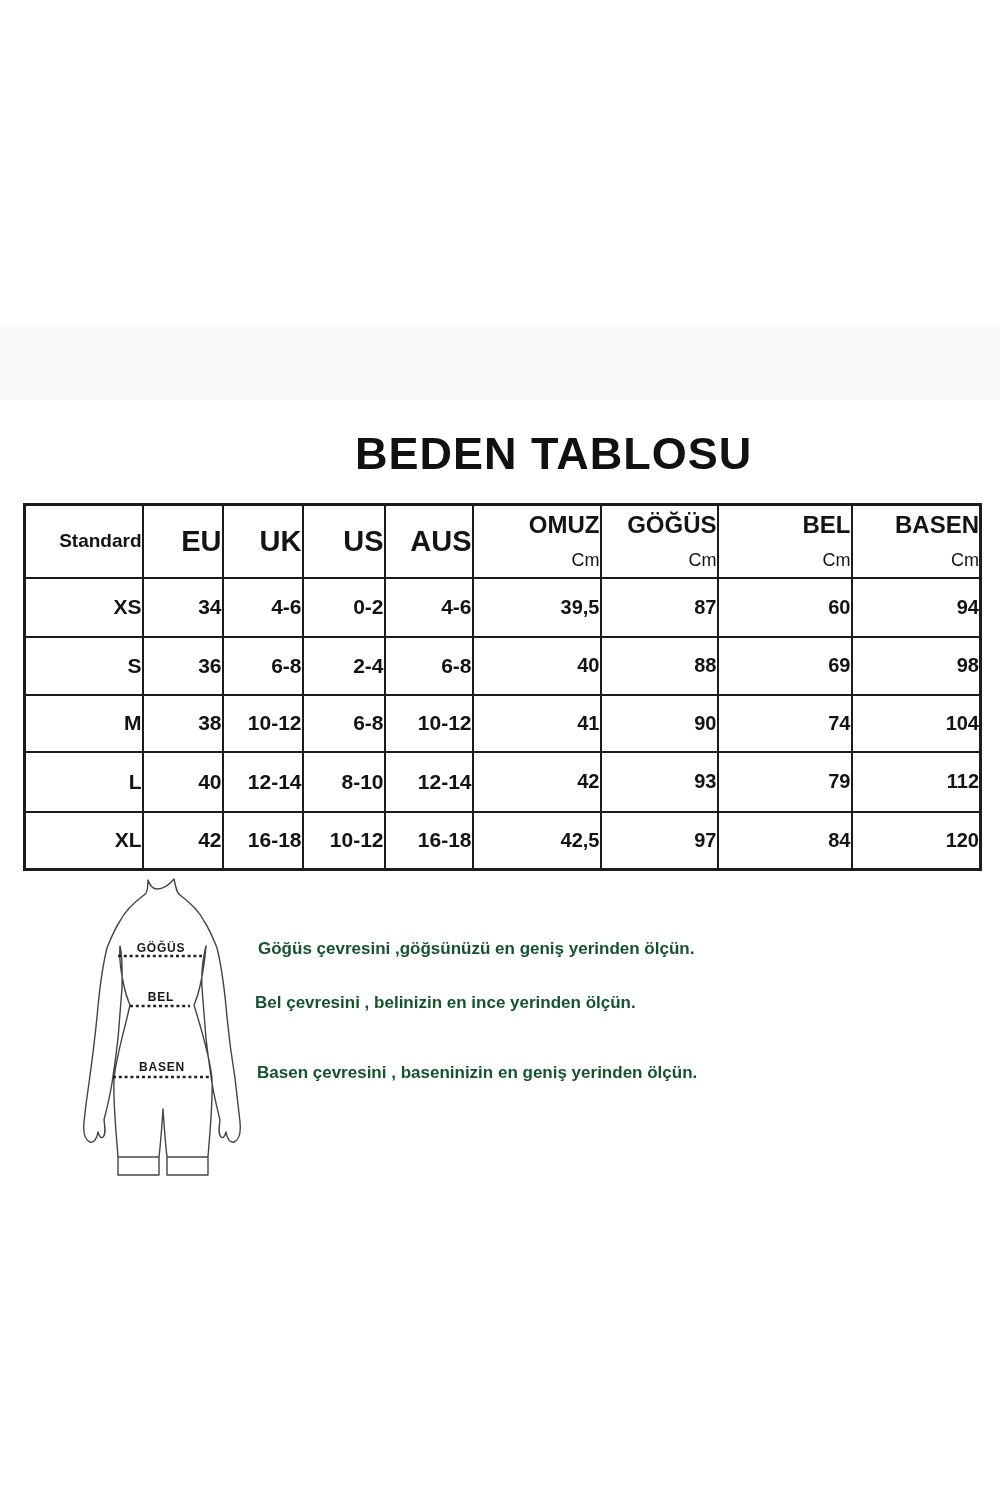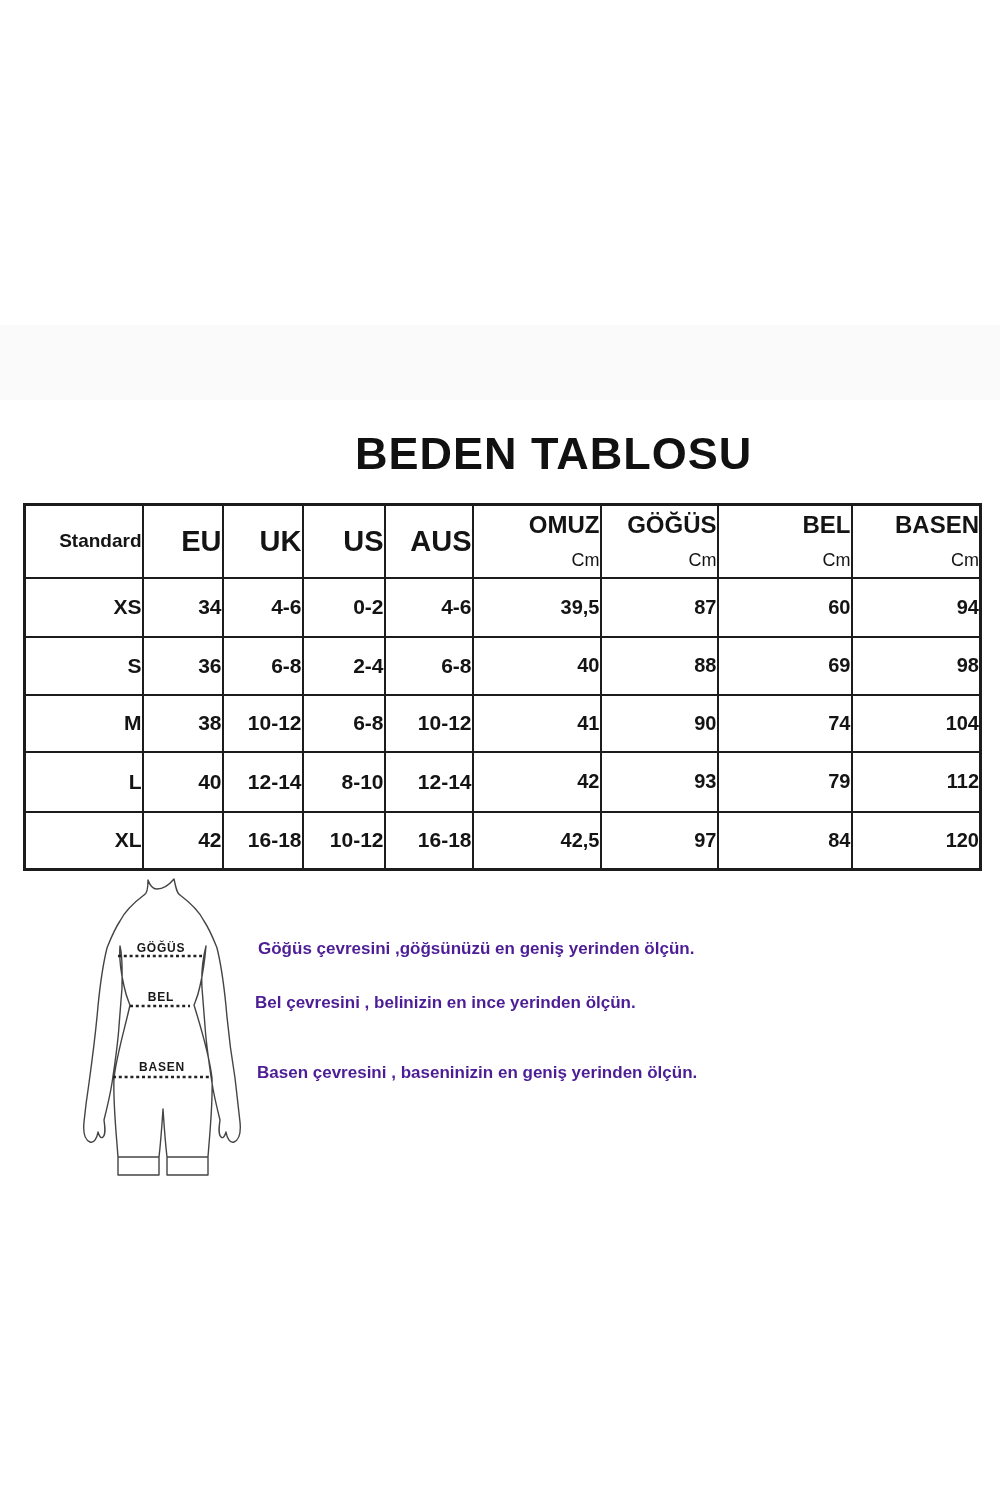--- a/index.html
+++ b/index.html
@@ -37,21 +37,21 @@
   .h-standard{font-size:19px;font-weight:700;text-align:center;padding-left:6px !important;}
   .h-small{font-size:29px;font-weight:700;}
   .h-big .lbl{display:block;font-size:24px;font-weight:700;line-height:22px;margin-top:2px;padding-left:12px;}
   .h-big .unit{display:block;font-size:18px;font-weight:400;line-height:20px;margin-top:14px;}
   .c-size{font-size:21px;font-weight:700;}
   .c-sm{font-size:21px;font-weight:700;}
   .c-lg{font-size:20px;font-weight:700;}
   .figure-wrap{position:absolute;left:60px;top:868px;width:200px;height:312px;}
   .instr{
     position:absolute;
-    font-size:17px;font-weight:700;color:#4c1d95;
+    font-size:17px;font-weight:700;color:#14532d;
     white-space:nowrap;line-height:19px;
   }
   .instr.i1{left:258px;top:939px;}
   .instr.i2{left:255px;top:993px;}
   .instr.i3{left:257px;top:1063px;}
   .fig-label{
     font-size:12px;font-weight:700;letter-spacing:0.8px;fill:#191919;
     font-family:"Liberation Sans","DejaVu Sans",sans-serif;
   }
 </style>

